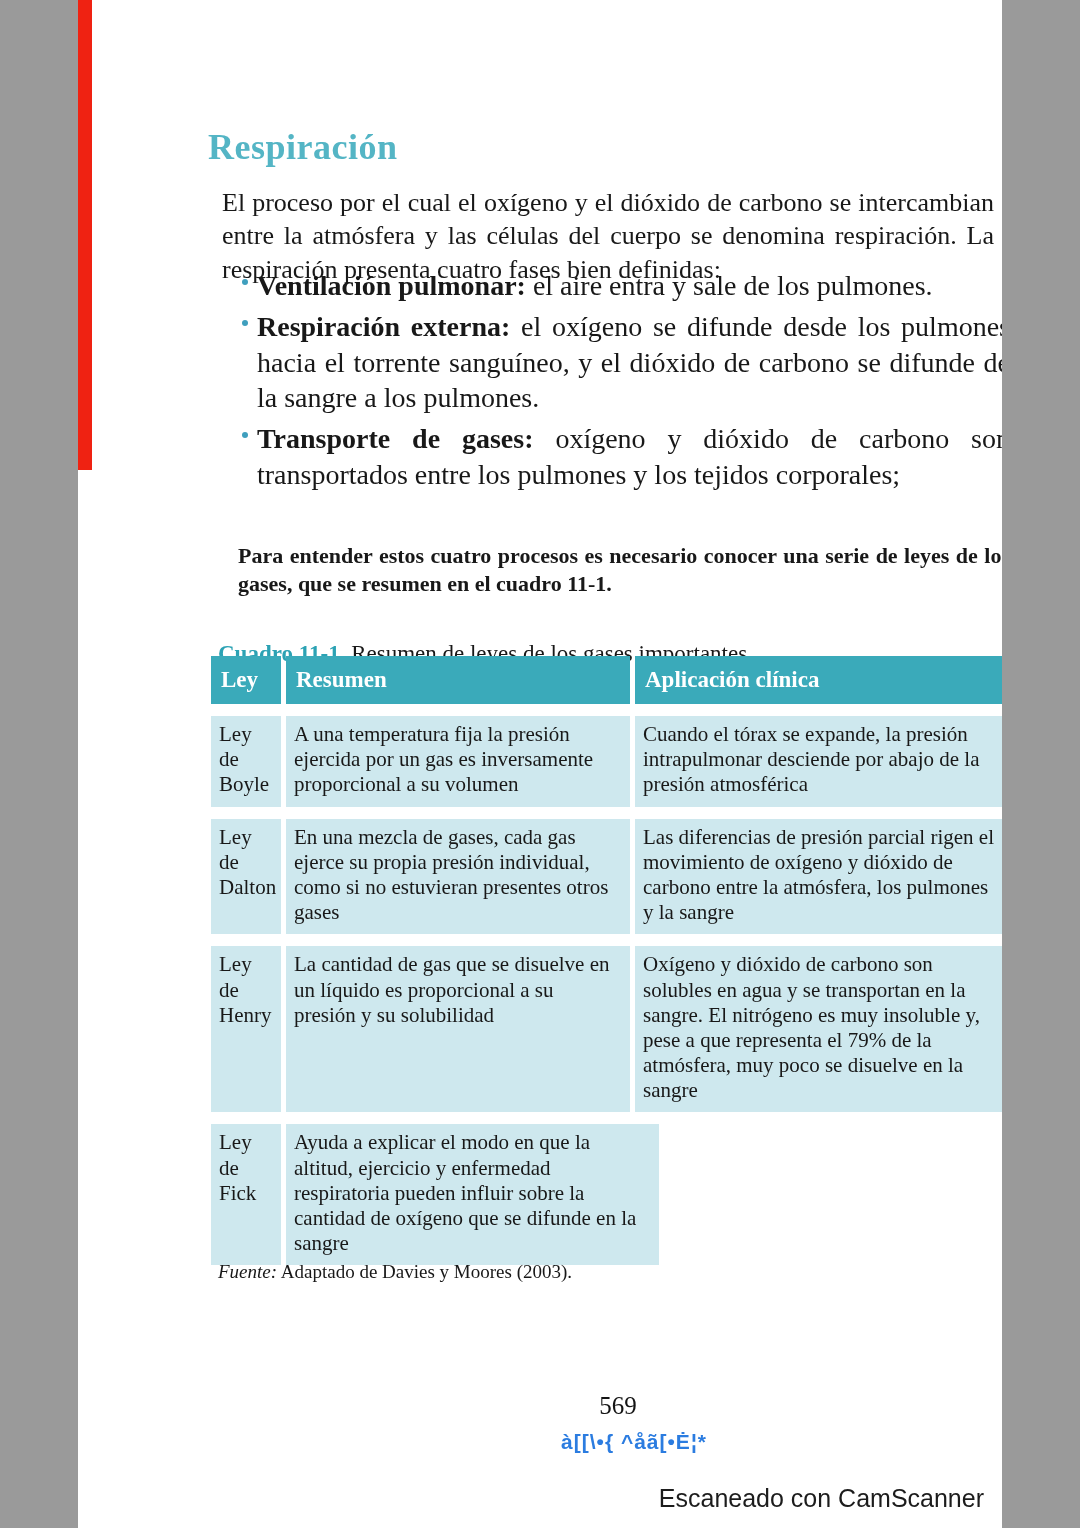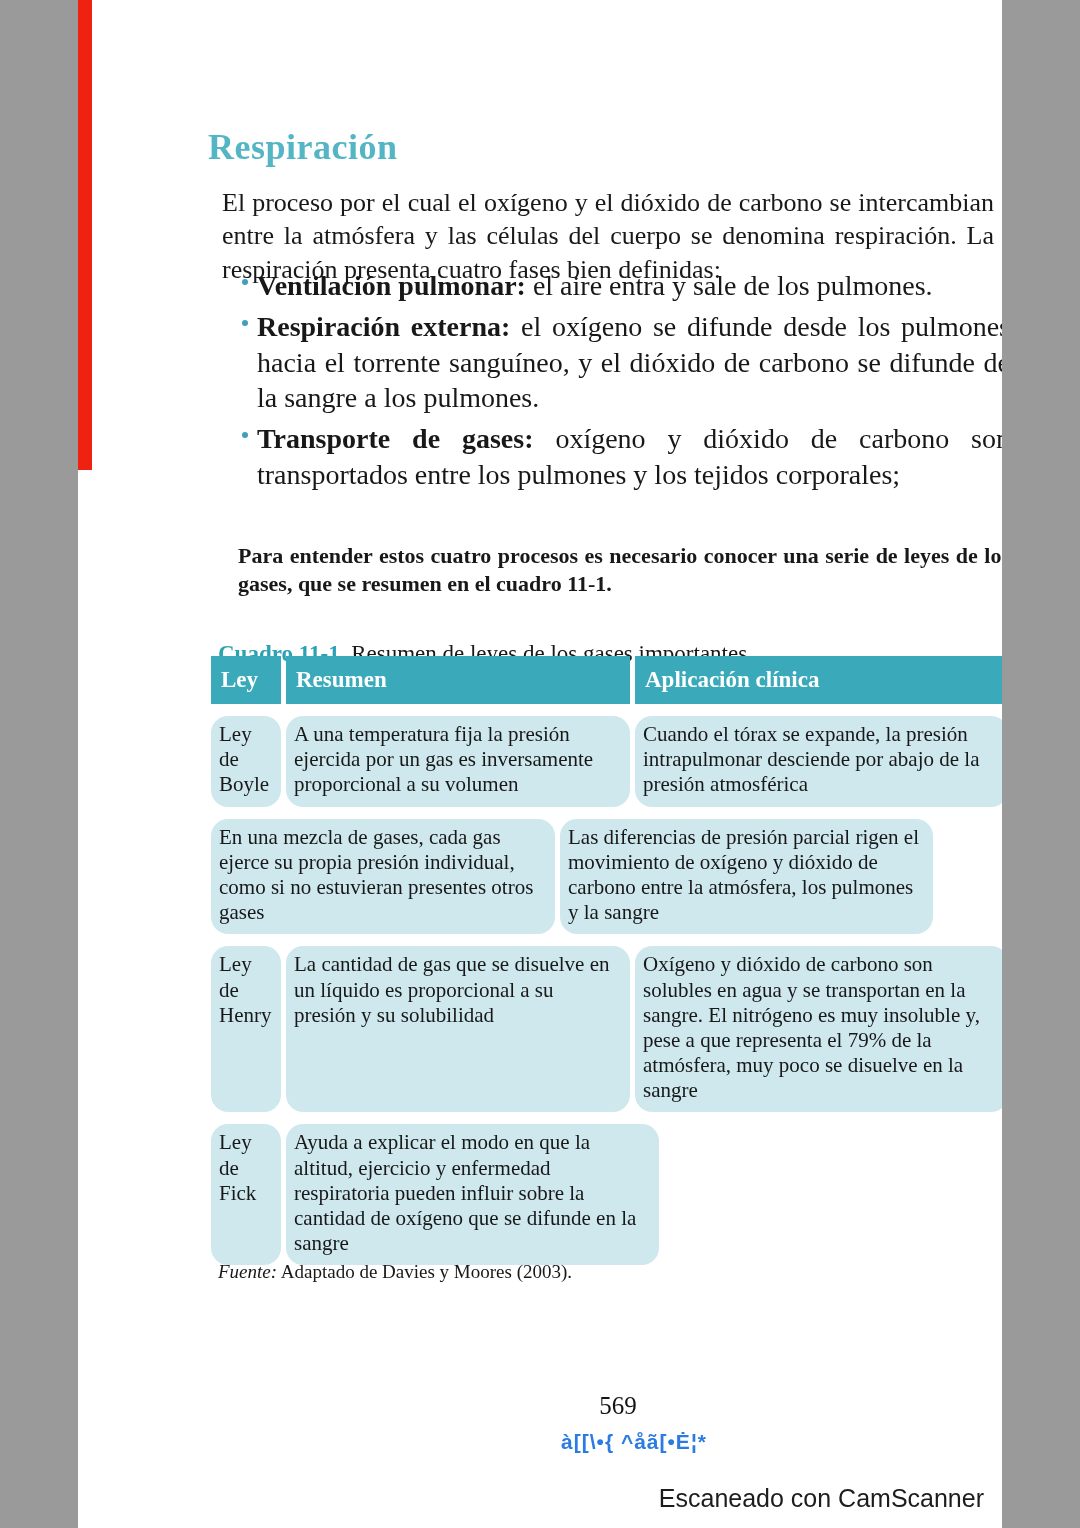--- a/index.html
+++ b/index.html
@@ -61,21 +61,20 @@
   .t-head .t-cell{
     background:#3aaaba;color:#ffffff;
     font-weight:bold;font-size:23px;
     height:48px;display:flex;align-items:center;
     padding:0 10px;
   }
   .t-body .t-cell{
     background:#cee8ee;
     font-size:21px;line-height:1.2;
     padding:6px 10px 9px 8px;
-    border-radius:17px;
   }
   .fuente{
     position:absolute;left:140px;top:1242px;width:780px;
     font-size:19px;
   }
   .fuente-label{font-style:italic;}
   .page-number{
     position:absolute;left:0;top:1392px;width:1080px;
     text-align:center;font-size:25px;color:#141414;
   }
@@ -133,20 +132,21 @@
       <div class="t-cell col-resumen">Resumen</div>
       <div class="t-cell col-aplicacion">Aplicación clínica</div>
     </div>
     <div class="t-body">
       <div class="t-row">
         <div class="t-cell col-ley">Ley de Boyle</div>
         <div class="t-cell col-resumen">A una temperatura fija la presión ejercida por un gas es inversamente proporcional a su volumen</div>
         <div class="t-cell col-aplicacion">Cuando el tórax se expande, la presión intrapulmonar desciende por abajo de la presión atmosférica</div>
       </div>
       <div class="t-row">
+        <div class="t-cell col-ley">Ley de Dalton</div>
         <div class="t-cell col-resumen">En una mezcla de gases, cada gas ejerce su propia presión individual, como si no estuvieran presentes otros gases</div>
         <div class="t-cell col-aplicacion">Las diferencias de presión parcial rigen el movimiento de oxígeno y dióxido de carbono entre la atmósfera, los pulmones y la sangre</div>
       </div>
       <div class="t-row">
         <div class="t-cell col-ley">Ley de Henry</div>
         <div class="t-cell col-resumen">La cantidad de gas que se disuelve en un líquido es proporcional a su presión y su solubilidad</div>
         <div class="t-cell col-aplicacion">Oxígeno y dióxido de carbono son solubles en agua y se transportan en la sangre. El nitrógeno es muy insoluble y, pese a que representa el 79% de la atmósfera, muy poco se disuelve en la sangre</div>
       </div>
       <div class="t-row">
         <div class="t-cell col-ley">Ley de Fick</div>

